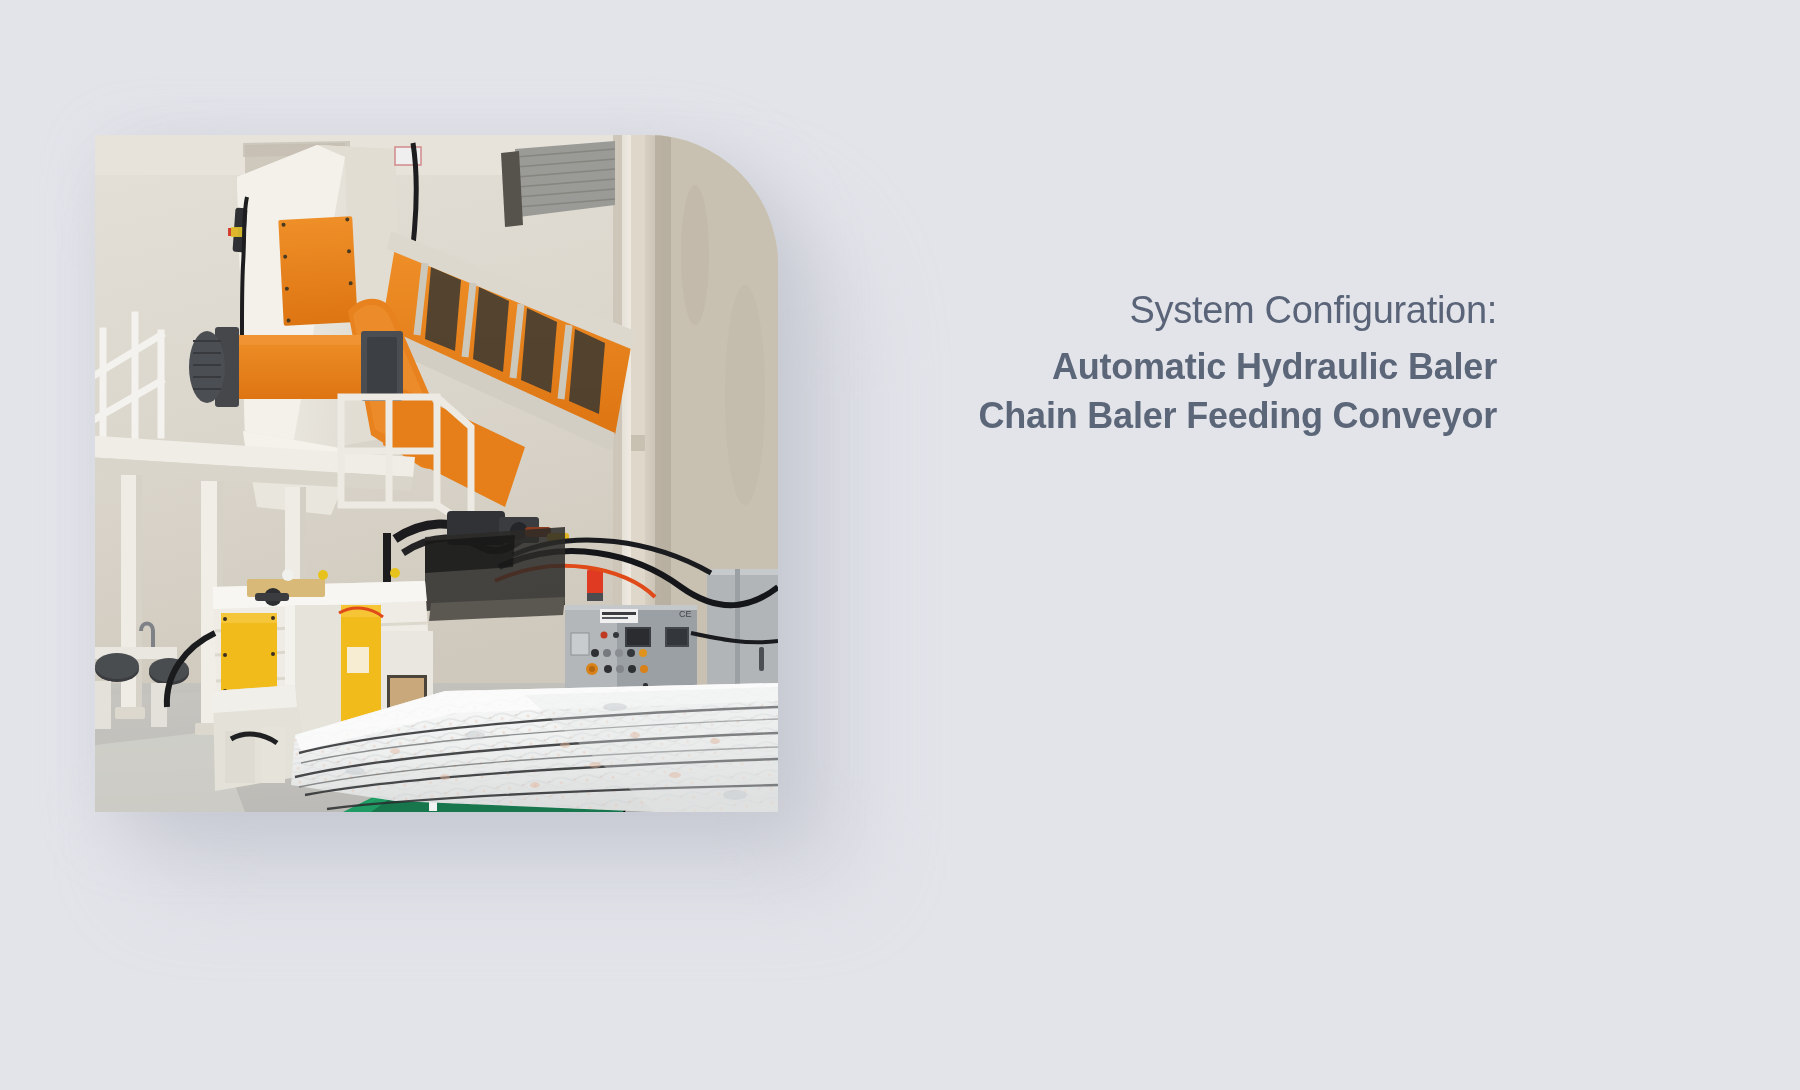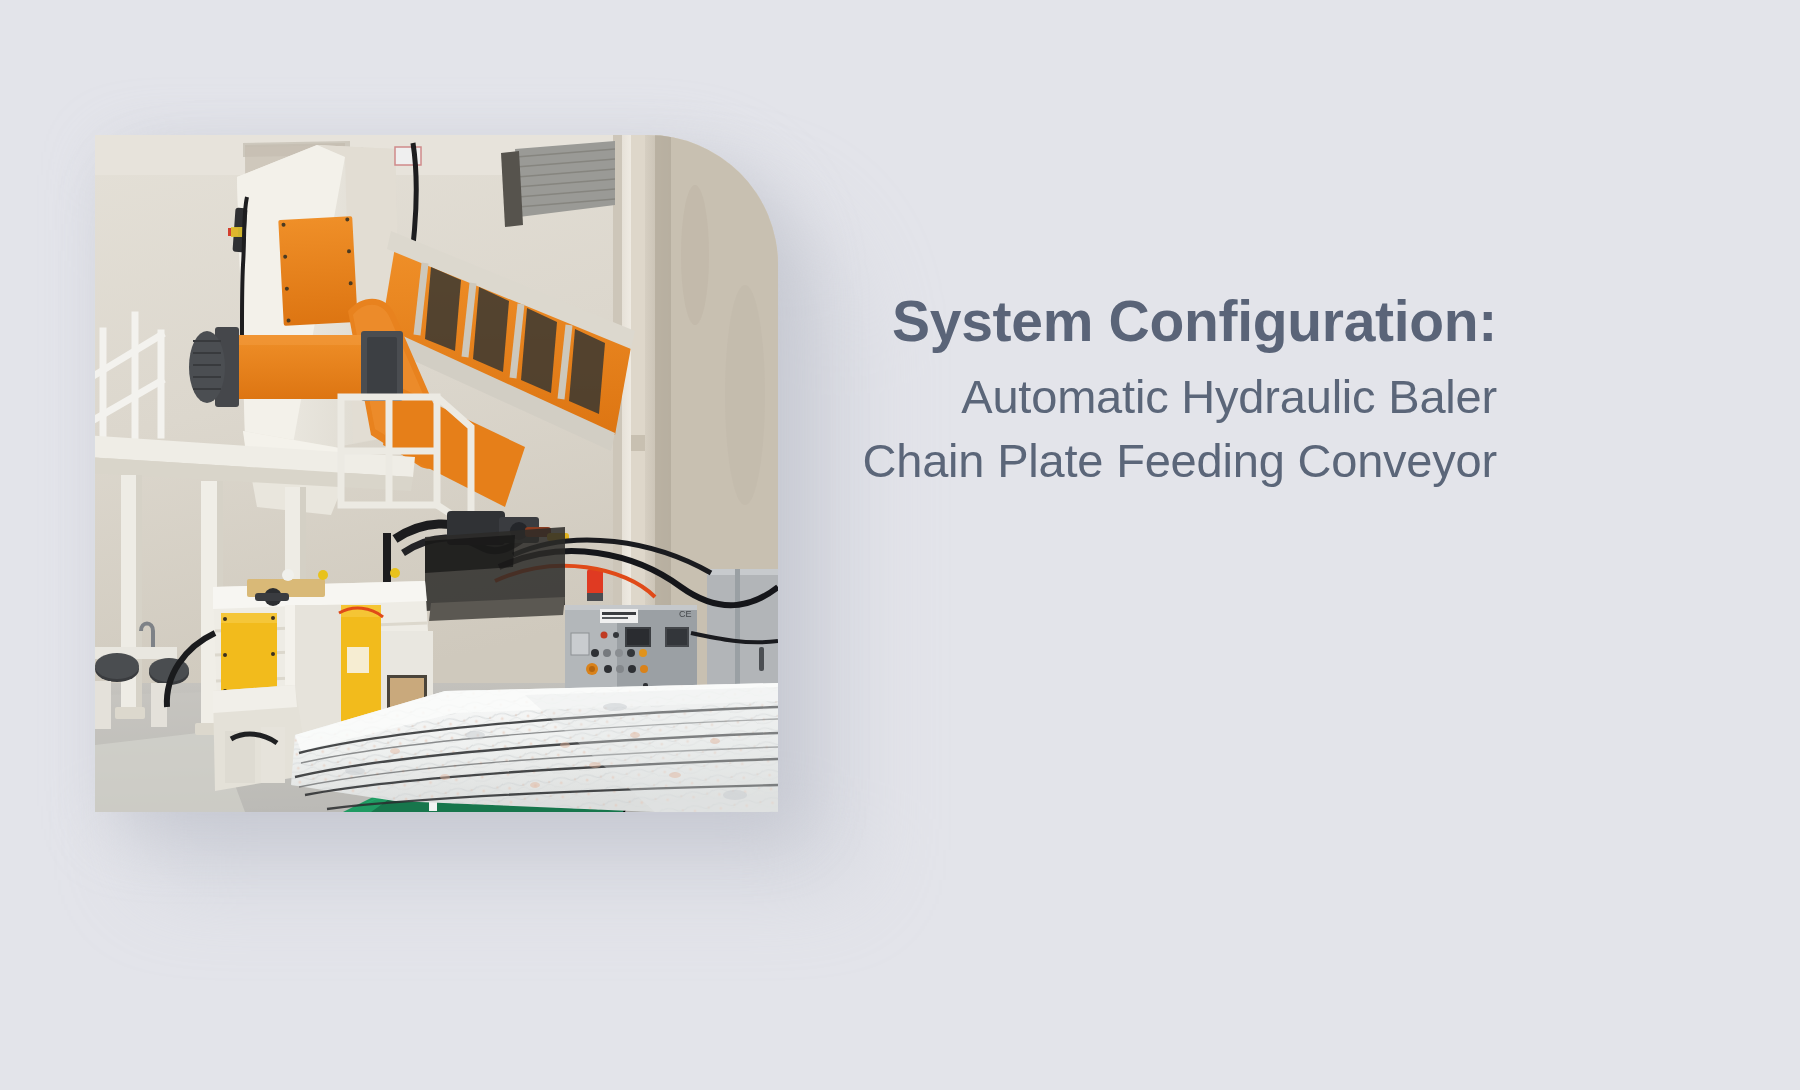--- a/index.html
+++ b/index.html
@@ -38,30 +38,30 @@
   
   .textblock{
     position:absolute;
     right:303px;
     top:288px;
     width:700px;
     text-align:right;
     color:#5a6478;
   }
   .headline{
-    font-size:57px;
-    font-weight:bold;
+    font-size:38px;
+    font-weight:normal;
     line-height:1.18;
     letter-spacing:-0.3px;
     margin:0 0 10px 0;
     color:#5a6478;
   }
   .specline{
-    font-size:47px;
-    font-weight:normal;
+    font-size:36px;
+    font-weight:bold;
     line-height:1.36;
     letter-spacing:-0.2px;
     color:#5b6679;
     white-space:nowrap;
   }
 </style>
 </head>
 <body>
 
 <div class="stage">
@@ -463,16 +463,16 @@
       <path d="M136 604 C150 596 168 598 182 608" stroke="#1f2022" stroke-width="5" fill="none"></path>
       <path d="M244 478 C258 470 276 472 288 482" stroke="#e04a18" stroke-width="3" fill="none"></path>
 
       <rect x="0" y="0" width="683" height="677" fill="none"></rect>
     </svg>
   </div>
 
   <div class="textblock">
     <div class="headline">System Configuration:</div>
     <div class="specline">Automatic Hydraulic Baler</div>
-    <div class="specline">Chain Plate Feeding Conveyor</div>
+    <div class="specline">Chain Baler Feeding Conveyor</div>
   </div>
 
 </div>
 
 </body></html>

